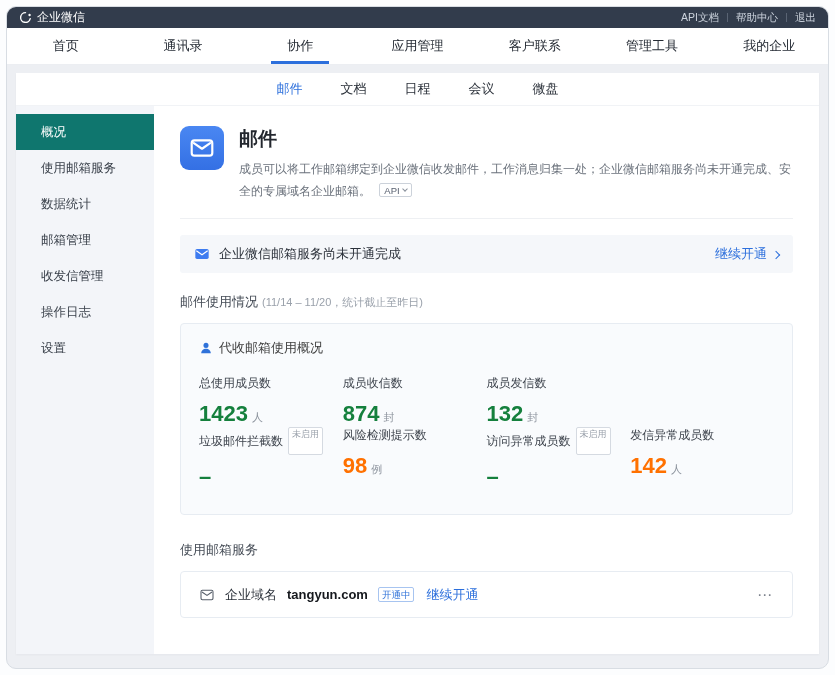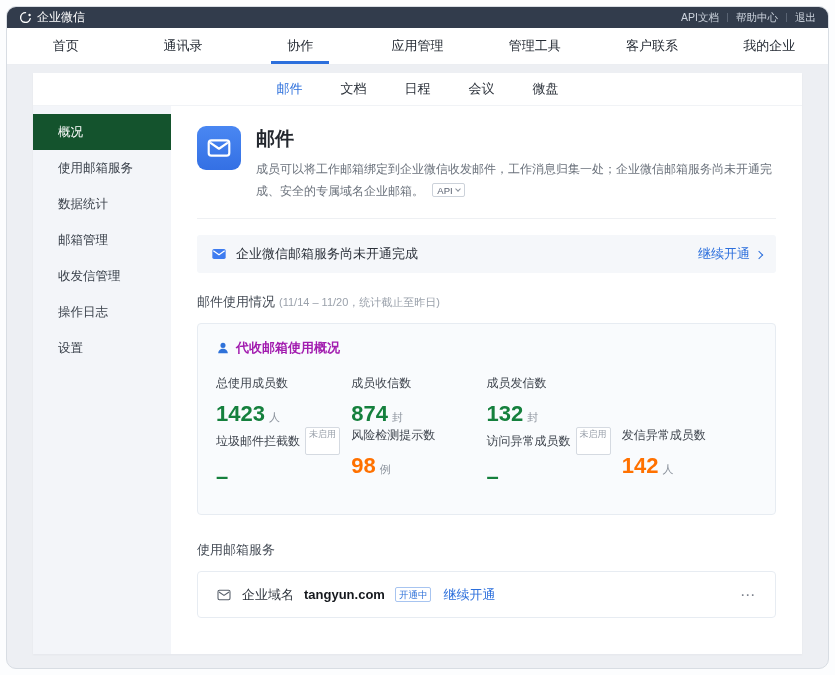--- a/index.html
+++ b/index.html
@@ -29,36 +29,36 @@
   .mainnav { height:37px; background:#fff; display:flex; flex:0 0 auto; border-bottom:1px solid #eceef2; }
   .nav-item {
     flex:1; text-align:center; line-height:36px; font-size:13px; color:#252b34;
     position:relative; cursor:pointer;
   }
   .nav-item.active::after {
     content:""; position:absolute; left:50%; bottom:0; transform:translateX(-50%);
     width:58px; height:3px; background:#2c6fdc;
   }
   
-  .workspace { flex:1; padding:8px 26px 14px; display:flex; min-height:0; }
+  .workspace { flex:1; padding:8px 9px 14px; display:flex; min-height:0; }
   .panel { flex:1; background:#fff; display:flex; flex-direction:column; min-height:0; box-shadow:0 1px 2px rgba(20,30,50,.04); }
   .subnav {
     height:33px; flex:0 0 auto; display:flex; justify-content:center; align-items:center;
     gap:38px; font-size:13px; color:#2b313a; border-bottom:1px solid #f1f3f6;
   }
   .subnav-item { cursor:pointer; }
   .subnav-item.active { color:#2c6fdc; }
   .content { flex:1; display:flex; min-height:0; }
   
   .sidebar { width:138px; flex:0 0 auto; background:#f3f5f9; padding-top:8px; }
   .side-item {
     height:36px; line-height:36px; padding-left:25px; font-size:12.5px;
     color:#3a414b; cursor:pointer;
   }
-  .side-item.active { background:#14532d; color:#fff; }
+  .side-item.active { background:#0f766e; color:#fff; }
   
   .main { flex:1; background:#fff; padding:20px 26px 0; min-width:0; }
   .page-head { display:flex; gap:15px; align-items:flex-start; }
   .mail-app-icon {
     width:44px; height:44px; border-radius:9px; flex:0 0 auto;
     background:linear-gradient(180deg,#4a87f2,#3470e4);
     display:flex; align-items:center; justify-content:center;
   }
   .page-title { font-size:19px; font-weight:600; color:#23272e; margin-bottom:7px; }
   .desc { font-size:12px; color:#6b727c; line-height:1.8; max-width:640px; }
@@ -87,21 +87,21 @@
   }
   
   .section-label { margin:20px 0 12px; font-size:13px; color:#454c56; display:flex; align-items:baseline; gap:4px; }
   .sec-period { font-size:11px; color:#9aa1ab; }
   
   .stats-card {
     border:1px solid #e7ecf2; background:#f9fbfd; border-radius:4px;
     padding:15px 18px 24px;
   }
   .card-head { display:flex; align-items:center; gap:6px; font-size:13px; margin-bottom:18px; }
-  .card-head.blue { color:#a21caf;font-weight:bold; }
+  .card-head.blue { color:#404040; }
   .card-head.green { color:#00a35c; margin-top:28px; }
   .stat-grid { display:grid; grid-template-columns:repeat(4,1fr); }
   .stat-label { font-size:12px; color:#3f454e; margin-bottom:9px; display:flex; align-items:center; gap:5px; }
   .mini-badge {
     font-size:9px; color:#9aa1ab; border:1px solid #d5dae1; border-radius:2px;
     padding:0 3px; line-height:13px; height:28px; background:#fff;
   }
   .stat-value { display:flex; align-items:baseline; gap:4px; }
   .num { font-size:22px; font-weight:700; color:#15803d; }
   .num.orange { color:#ff7100; }
@@ -142,22 +142,22 @@
       <span class="sep"></span>
       <a>退出</a>
     </div>
   </header>
 
   <nav class="mainnav">
     <div class="nav-item">首页</div>
     <div class="nav-item">通讯录</div>
     <div class="nav-item active">协作</div>
     <div class="nav-item">应用管理</div>
+    <div class="nav-item">客户联系</div>
     <div class="nav-item">管理工具</div>
-    <div class="nav-item">客户联系</div>
     <div class="nav-item">我的企业</div>
   </nav>
 
   <div class="workspace">
     <div class="panel">
 
       <div class="subnav">
         <span class="subnav-item active">邮件</span>
         <span class="subnav-item">文档</span>
         <span class="subnav-item">日程</span>

